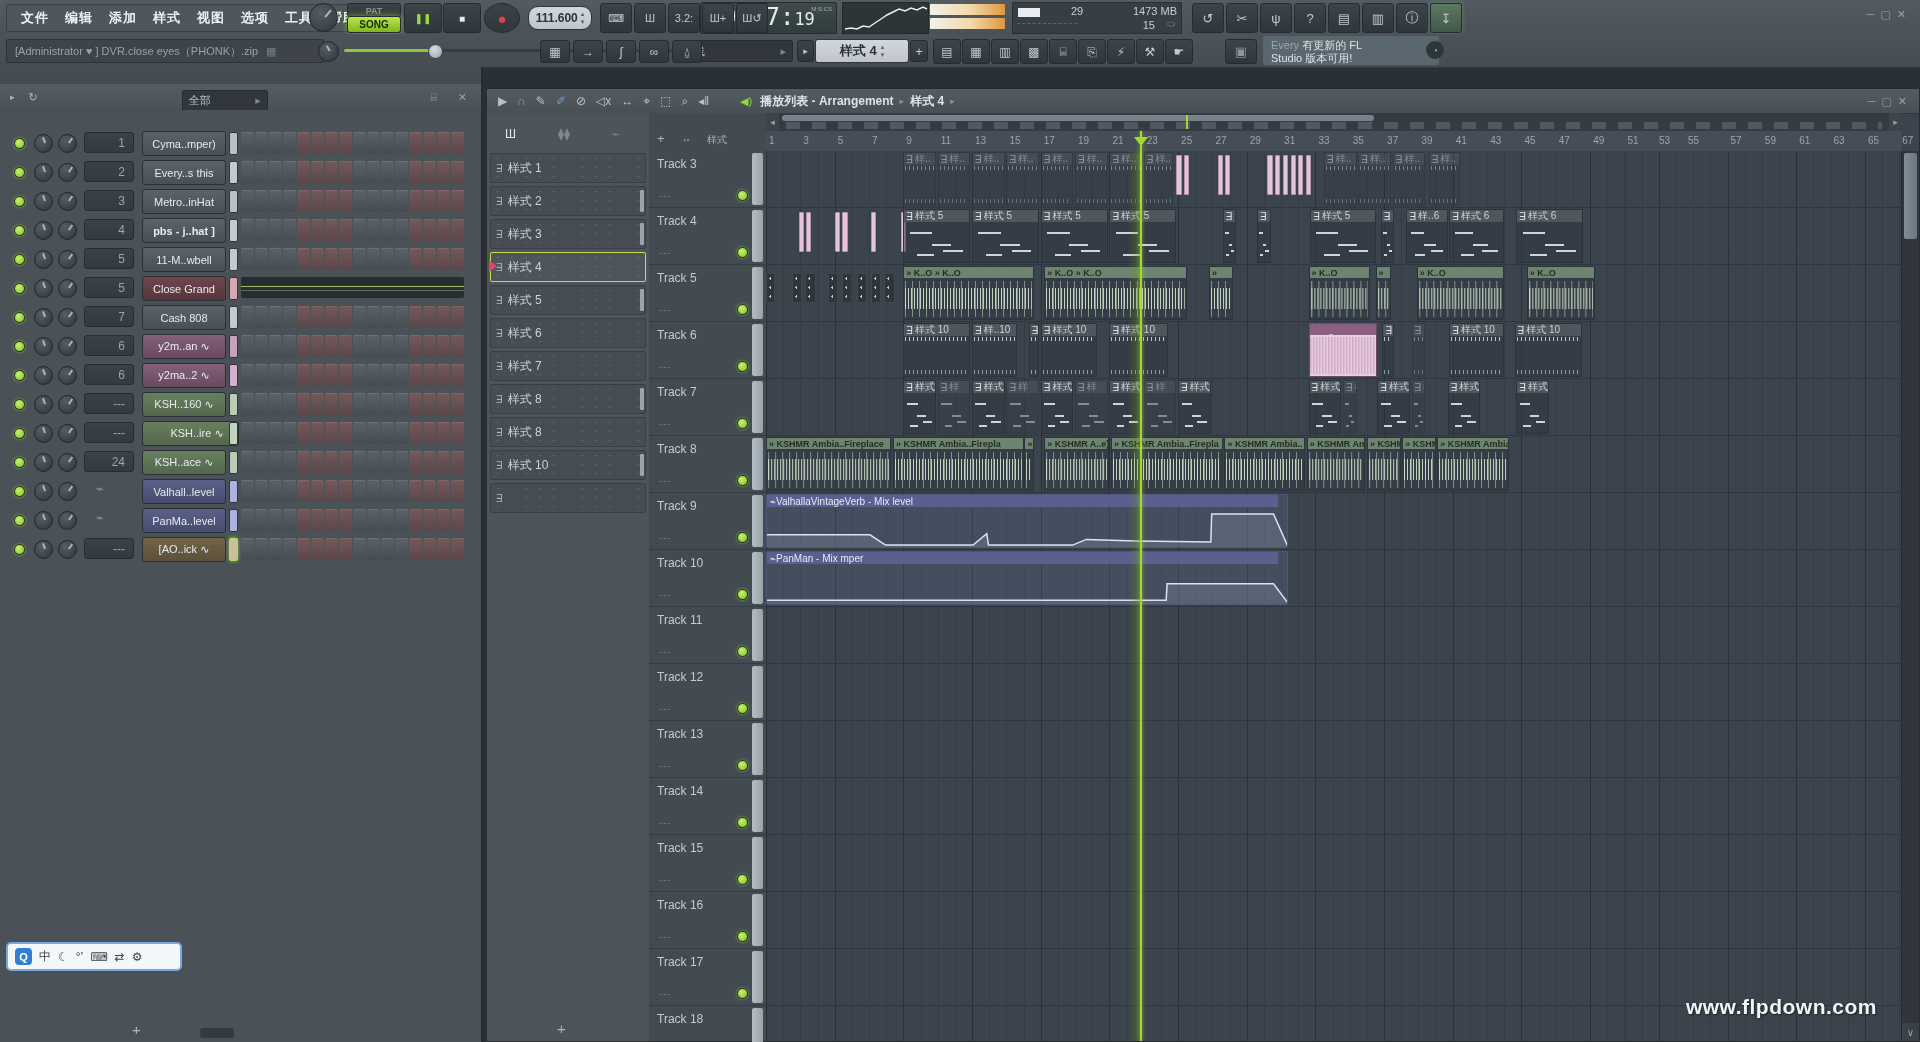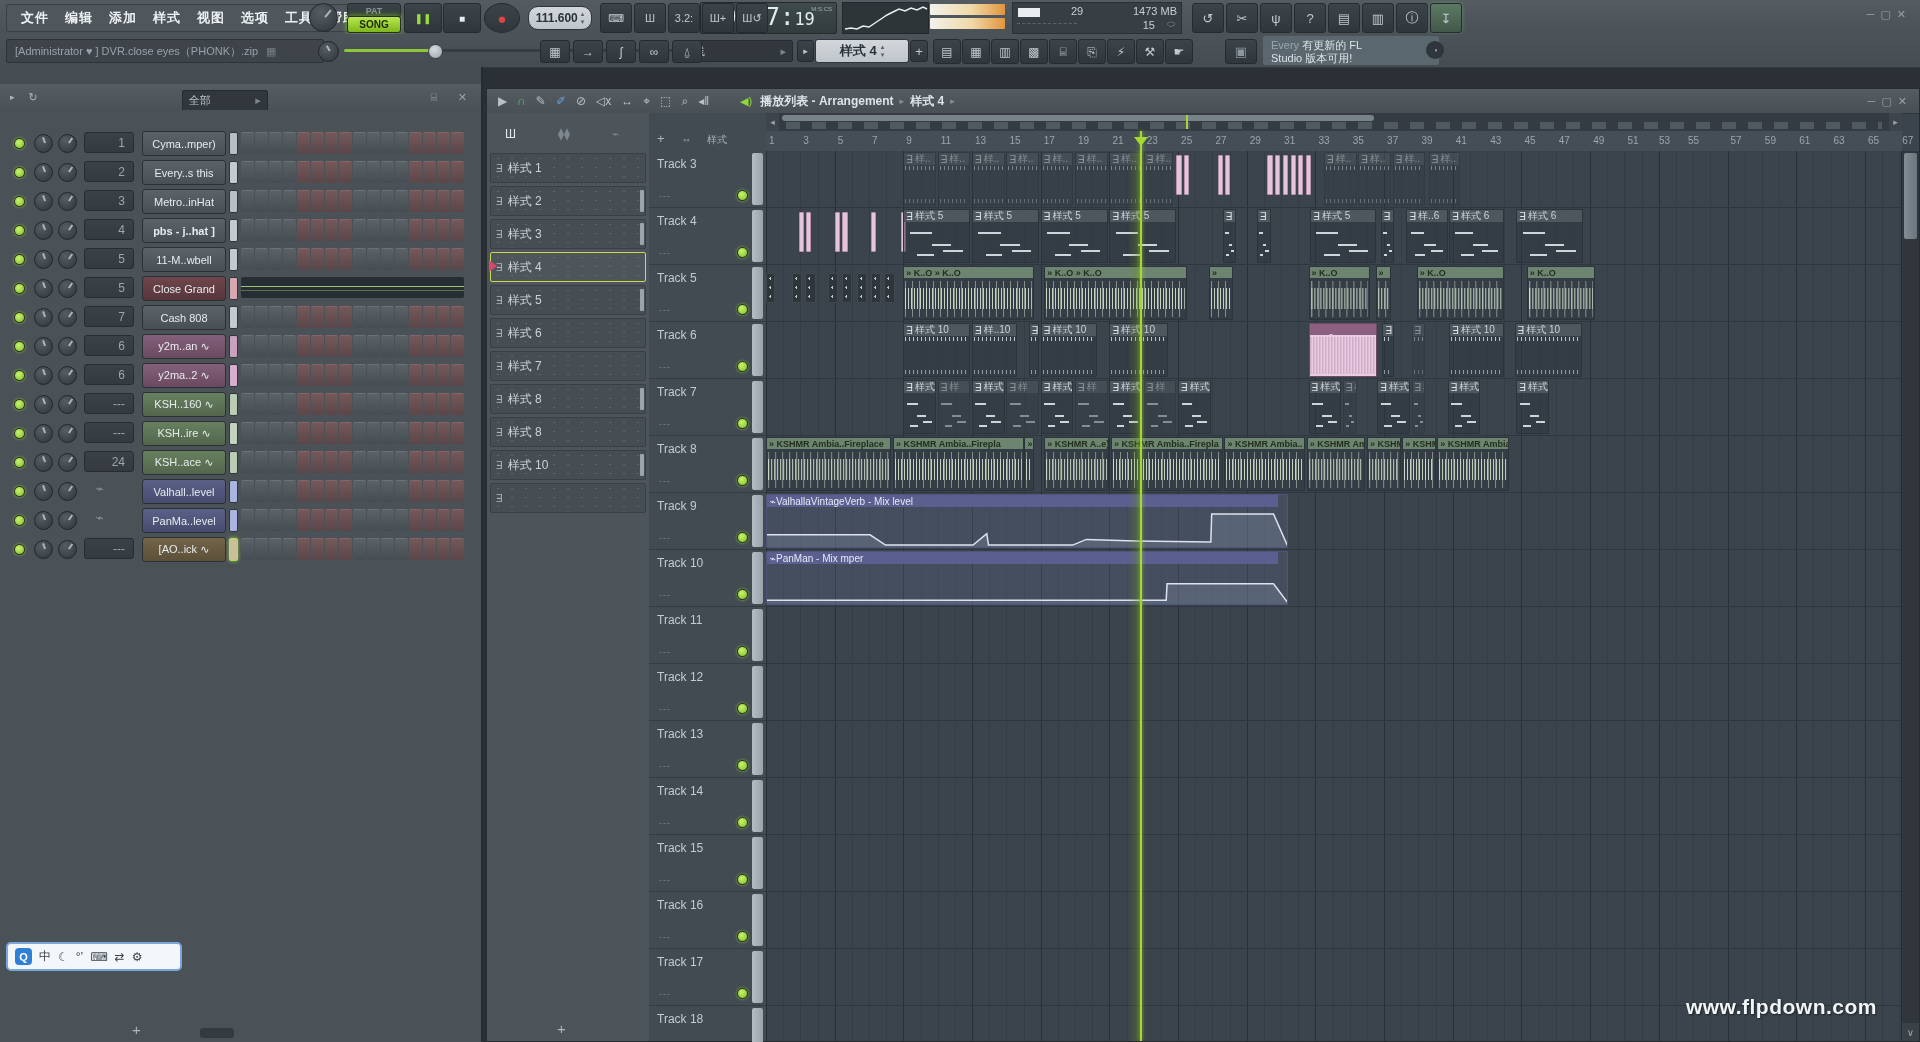--- a/index.html
+++ b/index.html
@@ -560,21 +560,21 @@
           </div>
           <div class="chrow">
             <div class="led" style="left: 14px; top: 10px;"></div>
             <div class="knob cknob" style="left: 34px; top: 6px;">
               <i style="transform: rotate(-20deg);"></i>
             </div>
             <div class="knob cknob" style="left: 58px; top: 6px;">
               <i style="transform: rotate(35deg);"></i>
             </div>
             <div class="numbox">---</div>
-            <div class="chname" style="background: linear-gradient(rgb(104, 128, 95), rgb(82, 102, 76));">KSH..ire ∿</div>
+            <div class="chname" style="background: linear-gradient(rgb(104, 128, 95), rgb(82, 102, 76)); padding-left: 13px;">KSH..ire ∿</div>
             <div class="chstrip" style="background: rgb(194, 212, 189);"></div>
             <div class="steps">
               <div class="stepc st-g"></div>
               <div class="stepc st-g"></div>
               <div class="stepc st-g"></div>
               <div class="stepc st-g"></div>
               <div class="stepc st-r"></div>
               <div class="stepc st-r"></div>
               <div class="stepc st-r"></div>
               <div class="stepc st-r"></div>

